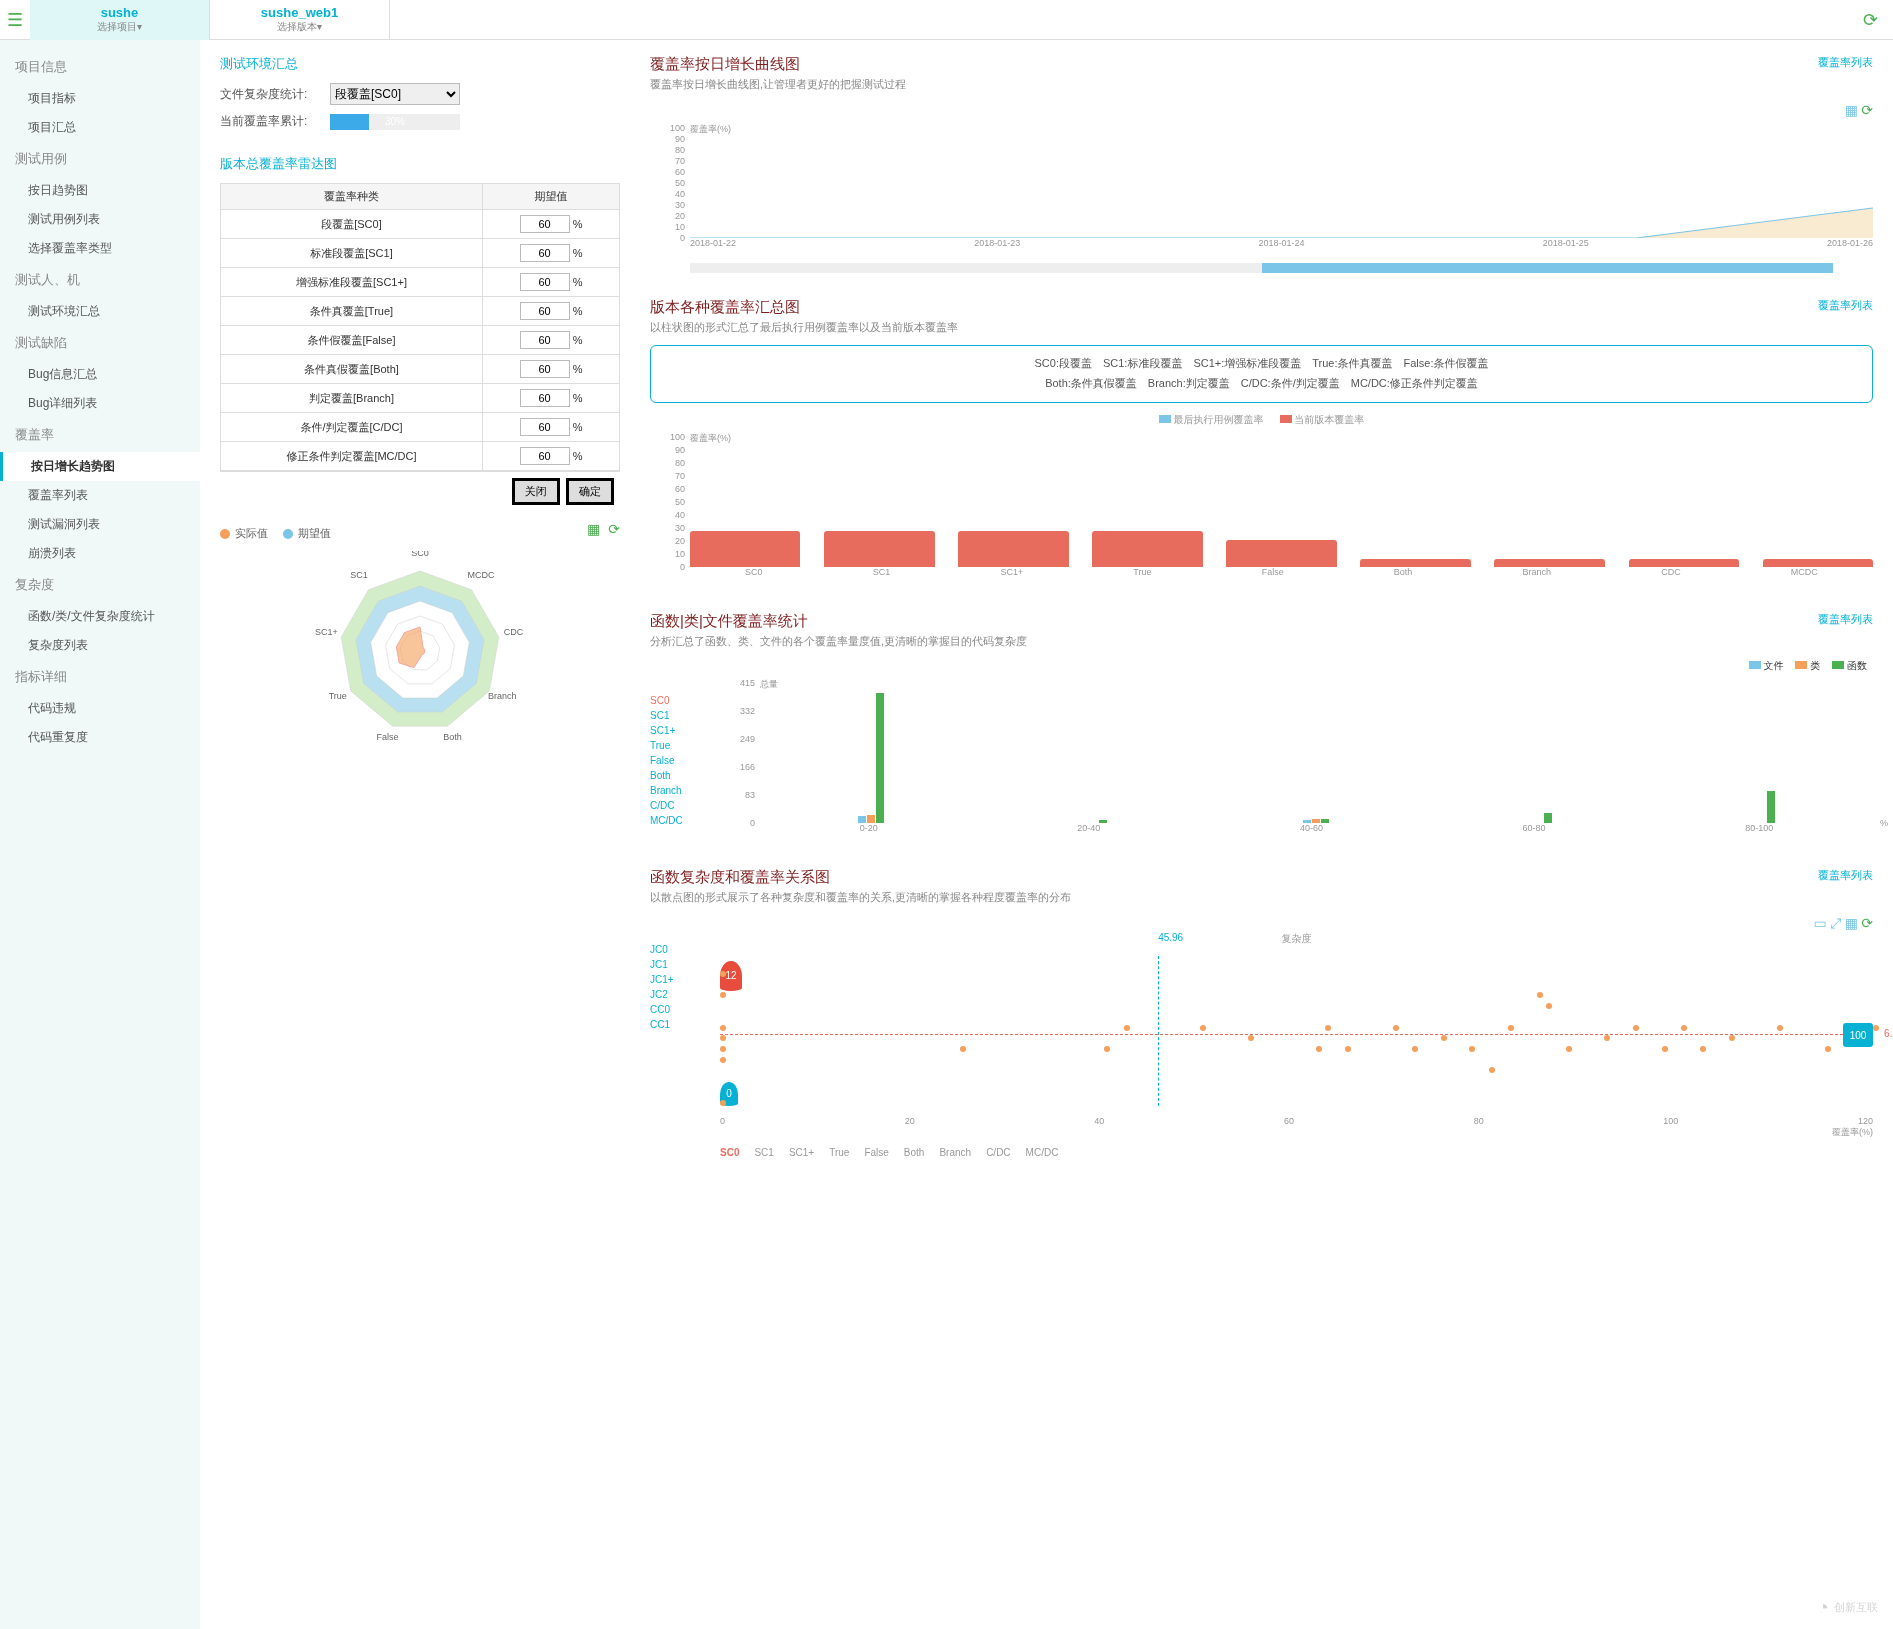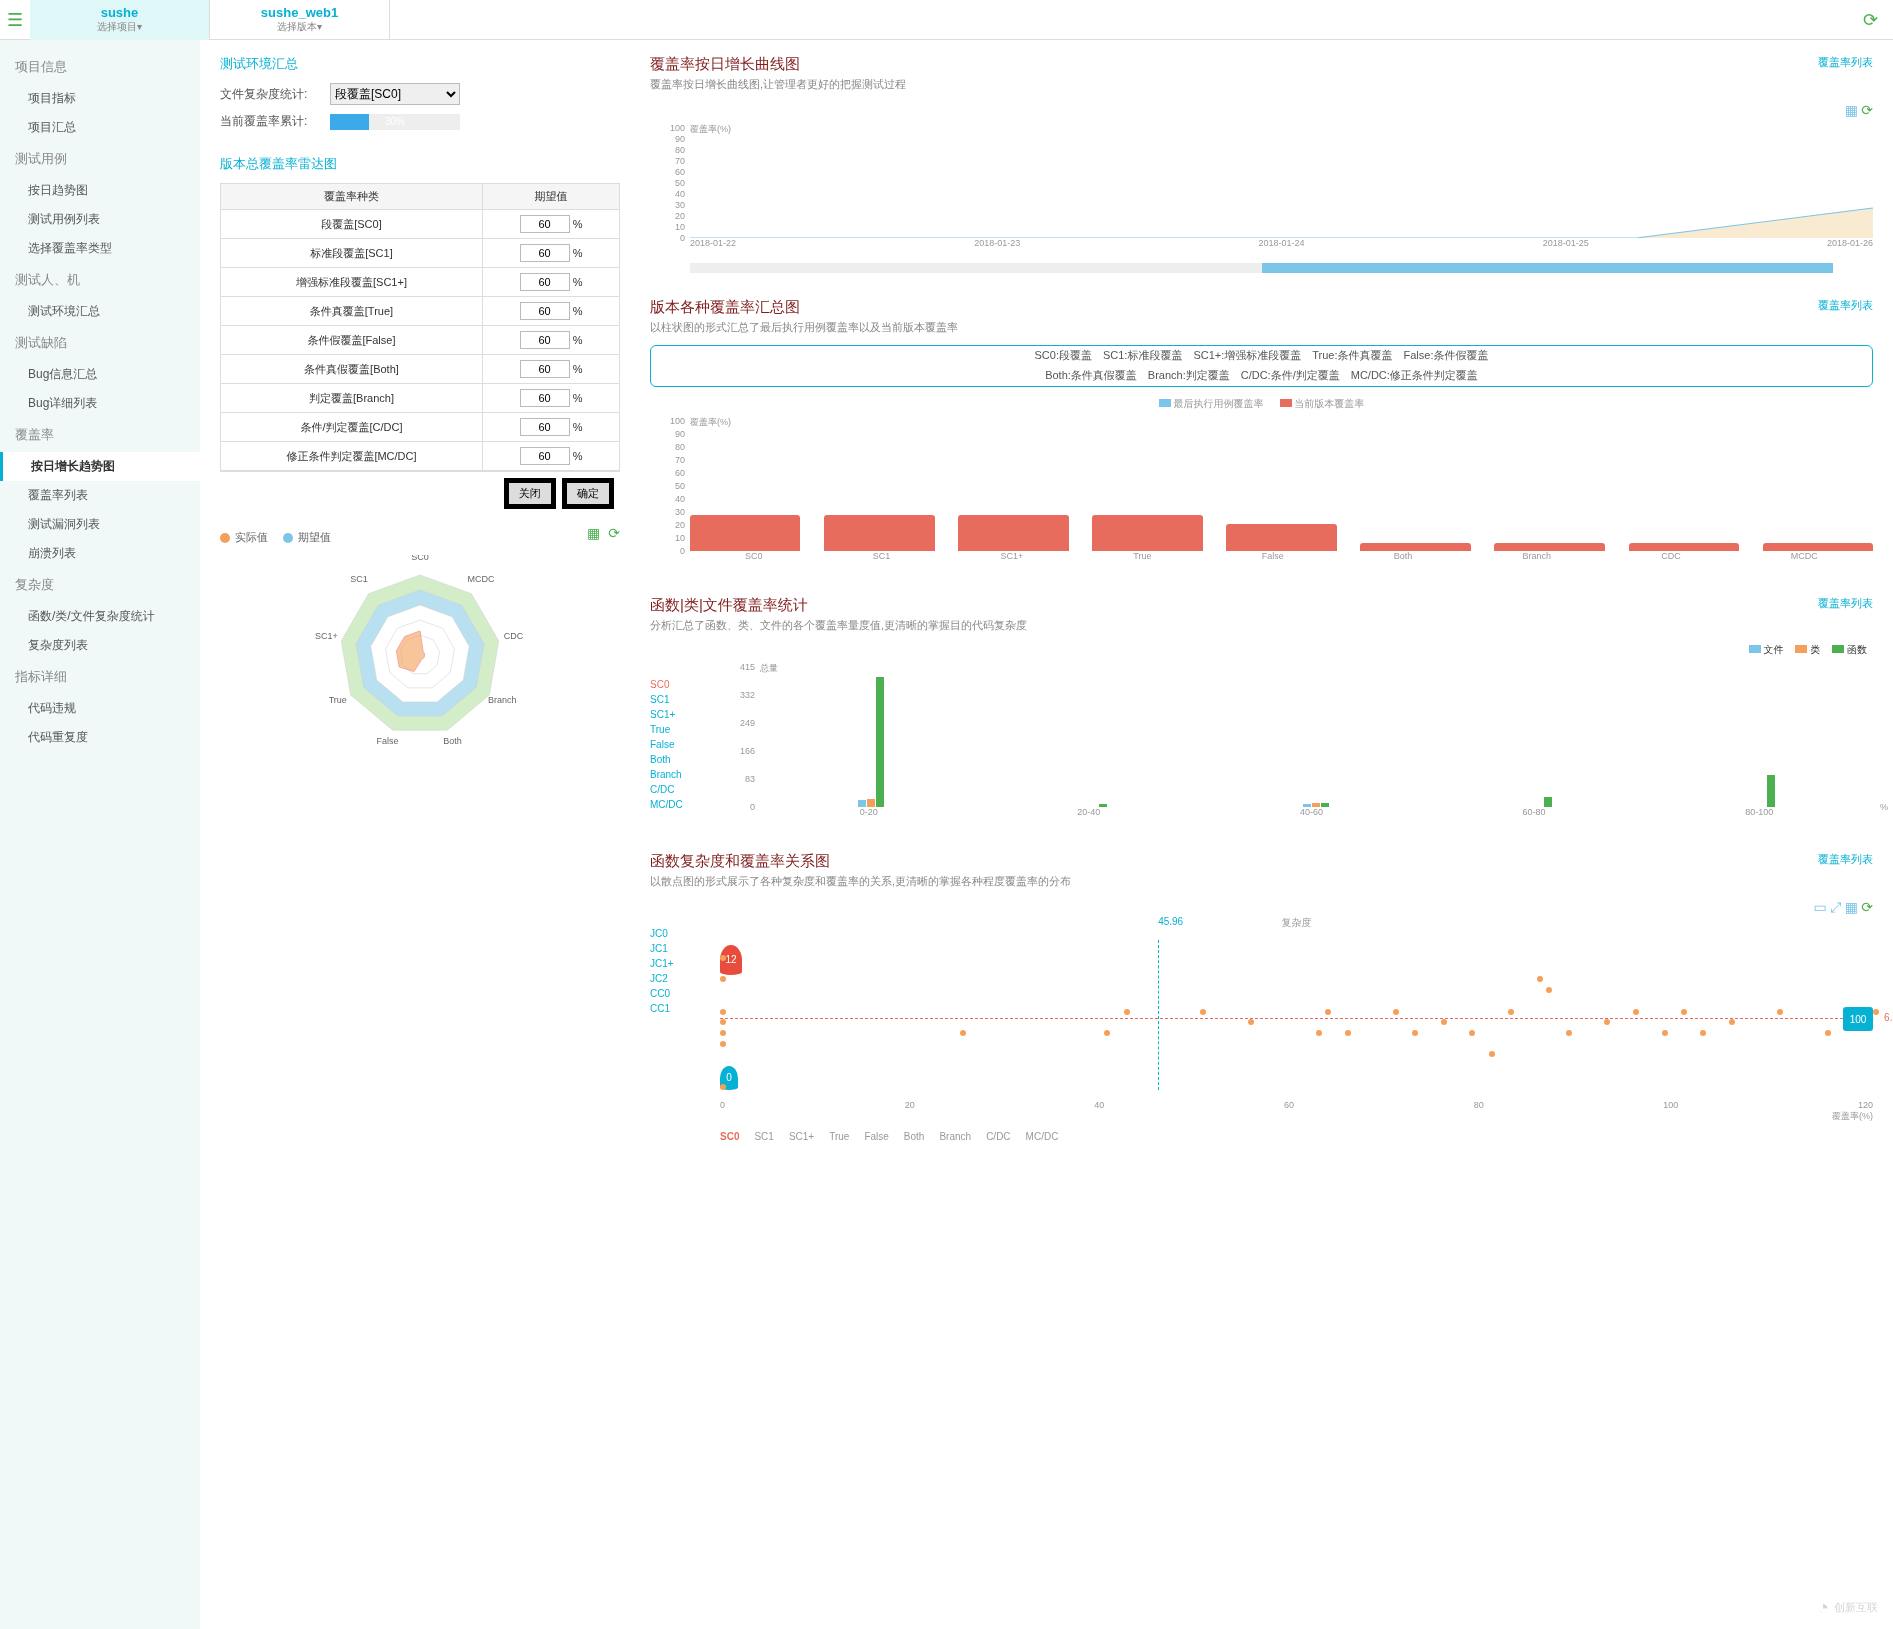--- a/index.html
+++ b/index.html
@@ -29,21 +29,21 @@
     .form-select { width: 130px; height: 22px; border: 1px solid #bbb; font-size: 12px; }
     .progress-bar { width: 130px; height: 16px; background: #eee; position: relative; }
     .progress-fill { height: 100%; background: #3ca9e8; width: 30%; }
     .progress-text { position: absolute; left: 50%; top: 0; transform: translateX(-50%); font-size: 10px; color: #fff; line-height: 16px; }
     
     .radar-table { width: 100%; border: 1px solid #ddd; border-collapse: collapse; margin-top: 8px; }
     .radar-table th, .radar-table td { border: 1px solid #ddd; padding: 5px; text-align: center; font-size: 11px; }
     .radar-table th { background: #f5f5f5; font-weight: normal; }
     .radar-input { width: 50px; height: 18px; border: 1px solid #bbb; text-align: center; font-size: 11px; }
     .radar-btns { text-align: right; padding: 6px; border-top: 1px solid #ddd; }
-    .btn-small { background: #ddd; border: 5px solid #000000; padding: 3px 10px; font-size: 11px; cursor: pointer; margin-left: 3px; }
+    .btn-small { background: #ddd; border: 3px solid #000000; padding: 3px 10px; font-size: 11px; cursor: pointer; margin-left: 3px; }
     
     .radar-legend { display: flex; gap: 15px; margin-top: 15px; }
     .legend-item { display: flex; align-items: center; gap: 5px; font-size: 11px; color: #666; }
     .legend-dot { width: 10px; height: 10px; border-radius: 50%; }
     
     .radar-chart { display: flex; justify-content: center; margin-top: 10px; position: relative; }
     .radar-icons { position: absolute; right: 0; top: -30px; display: flex; gap: 8px; }
     .chart-icon { color: #4CAF50; cursor: pointer; font-size: 14px; }
     
     .chart-block { margin-bottom: 25px; position: relative; }
@@ -54,21 +54,21 @@
     
     .chart-canvas { position: relative; height: 160px; margin-top: 10px; }
     .y-axis { position: absolute; left: 0; top: 0; bottom: 20px; width: 40px; font-size: 9px; color: #999; }
     .y-label { position: absolute; right: 5px; transform: translateY(-50%); }
     .x-axis { position: absolute; left: 40px; right: 0; bottom: 0; height: 20px; display: flex; justify-content: space-between; font-size: 9px; color: #999; }
     .plot-area { position: absolute; left: 40px; right: 0; top: 10px; bottom: 20px; }
     
     .bars { display: flex; align-items: flex-end; height: 100%; gap: 2%; }
     .bar { flex: 1; background: #e86c5d; border-radius: 3px 3px 0 0; }
     
-    .legend-box { border: 1px solid #06b1d4; border-radius: 6px; padding: 0; text-align: center; font-size: 11px; color: #555; line-height: 1.8; margin-bottom: 10px; }
+    .legend-box { border: 1px solid #06b1d4; border-radius: 6px; padding: 8px; text-align: center; font-size: 11px; color: #555; line-height: 1.8; margin-bottom: 10px; }
     
     .histogram-bars { display: flex; align-items: flex-end; height: 130px; justify-content: space-around; }
     .histo-group { display: flex; align-items: flex-end; gap: 1px; width: 14%; justify-content: center; }
     .histo-bar { width: 8px; }
     
     .scatter-area { position: relative; height: 150px; margin: 10px 0; }
     .scatter-point { position: absolute; width: 6px; height: 6px; background: #f5a05a; border-radius: 50%; }
     .marker-red { position: absolute; width: 22px; height: 30px; background: #e74c3c; border-radius: 50% 50% 50% 50% / 50% 50% 10% 10%; color: #fff; font-size: 10px; display: flex; align-items: center; justify-content: center; }
     .marker-blue { position: absolute; width: 30px; height: 24px; background: #06b1d4; border-radius: 3px; color: #fff; font-size: 10px; display: flex; align-items: center; justify-content: center; }
     

